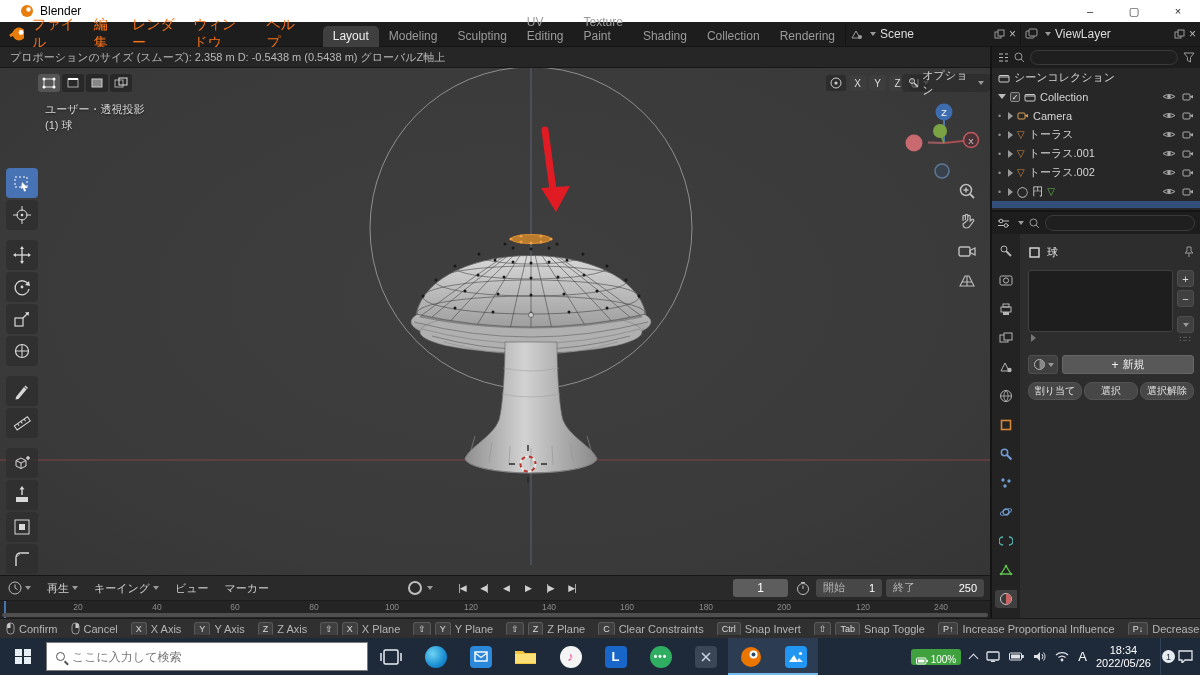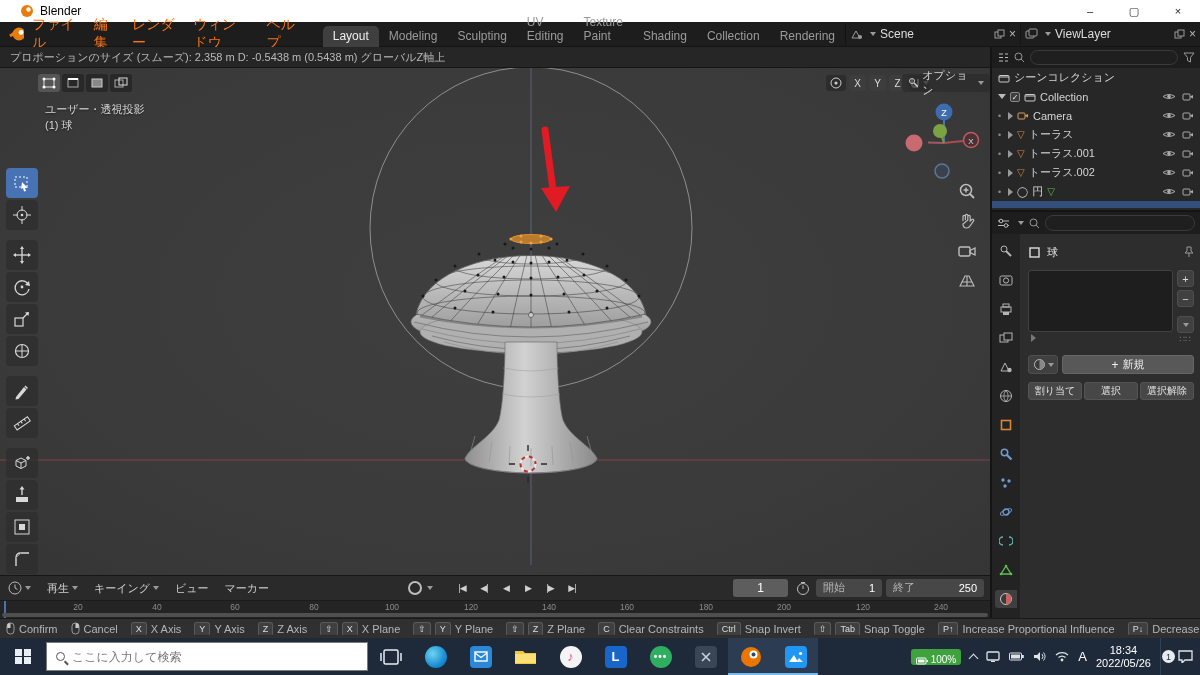--- a/index.html
+++ b/index.html
@@ -77,21 +77,21 @@
   .pr-crumb{display:flex;align-items:center;gap:6px;color:#e8e8e8;font-size:11px;height:20px}
   .slot-wrap{display:flex;gap:4px;margin-top:8px}
   .slot-list{flex:1;height:62px;background:#1e1e1e;border:1px solid #414141;border-radius:3px;position:relative}
   .slot-ops{display:flex;flex-direction:column;gap:3px}
   .mini-btn{width:17px;height:17px;background:#404040;border:1px solid #4e4e4e;border-radius:3px;color:#ddd;font-size:11px;display:flex;align-items:center;justify-content:center}
   .list-foot{display:flex;justify-content:space-between;color:#777;font-size:9px;padding:1px 3px}
   .mat-row{display:flex;gap:4px;margin-top:10px;align-items:center}
   .browse-btn{width:30px;height:19px;background:#404040;border:1px solid #4e4e4e;border-radius:3px;display:flex;align-items:center;justify-content:center;gap:2px}
   .new-btn{flex:1;height:19px;background:#585858;border:1px solid #666;border-radius:3px;color:#f0f0f0;font-size:11px;display:flex;align-items:center;justify-content:center;gap:4px}
   .asn-row{display:flex;gap:2px;margin-top:8px}
-  .asn-btn{flex:1;height:18px;background:#474747;border:1px solid #545454;border-radius:3px;color:#e2e2e2;font-size:10px;display:flex;align-items:center;justify-content:center;white-space:nowrap}
+  .asn-btn{flex:1;height:18px;background:#474747;border:1px solid #545454;border-radius:8px;color:#e2e2e2;font-size:10px;display:flex;align-items:center;justify-content:center;white-space:nowrap}
   
   .statusbar{left:0;top:618px;width:1200px;height:20px;background:#303030;border-top:1px solid #1a1a1a;display:flex;align-items:center;gap:13px;padding-left:6px;white-space:nowrap;overflow:hidden}
   .sb-item{display:inline-flex;align-items:center;gap:4px;color:#b5b5b5;font-size:11px}
   .kbd{background:#3f3f3f;border:1px solid #5a5a5a;border-bottom-color:#2c2c2c;border-radius:3px;padding:0 4px;font-size:9px;line-height:12px;color:#ddd}
   
   .taskbar{left:0;top:638px;width:1200px;height:37px;background:#1e2a3a;display:flex;align-items:center}
   .tb-start{width:46px;height:37px;display:flex;align-items:center;justify-content:center}
   .winlogo{display:grid;grid-template-columns:7px 7px;grid-template-rows:7px 7px;gap:1.5px}
   .winlogo span{background:#e8eef5}
   .tb-search{width:322px;height:29px;background:#fff;display:flex;align-items:center;gap:7px;padding:0 9px;border:1px solid #7a7a7a}

